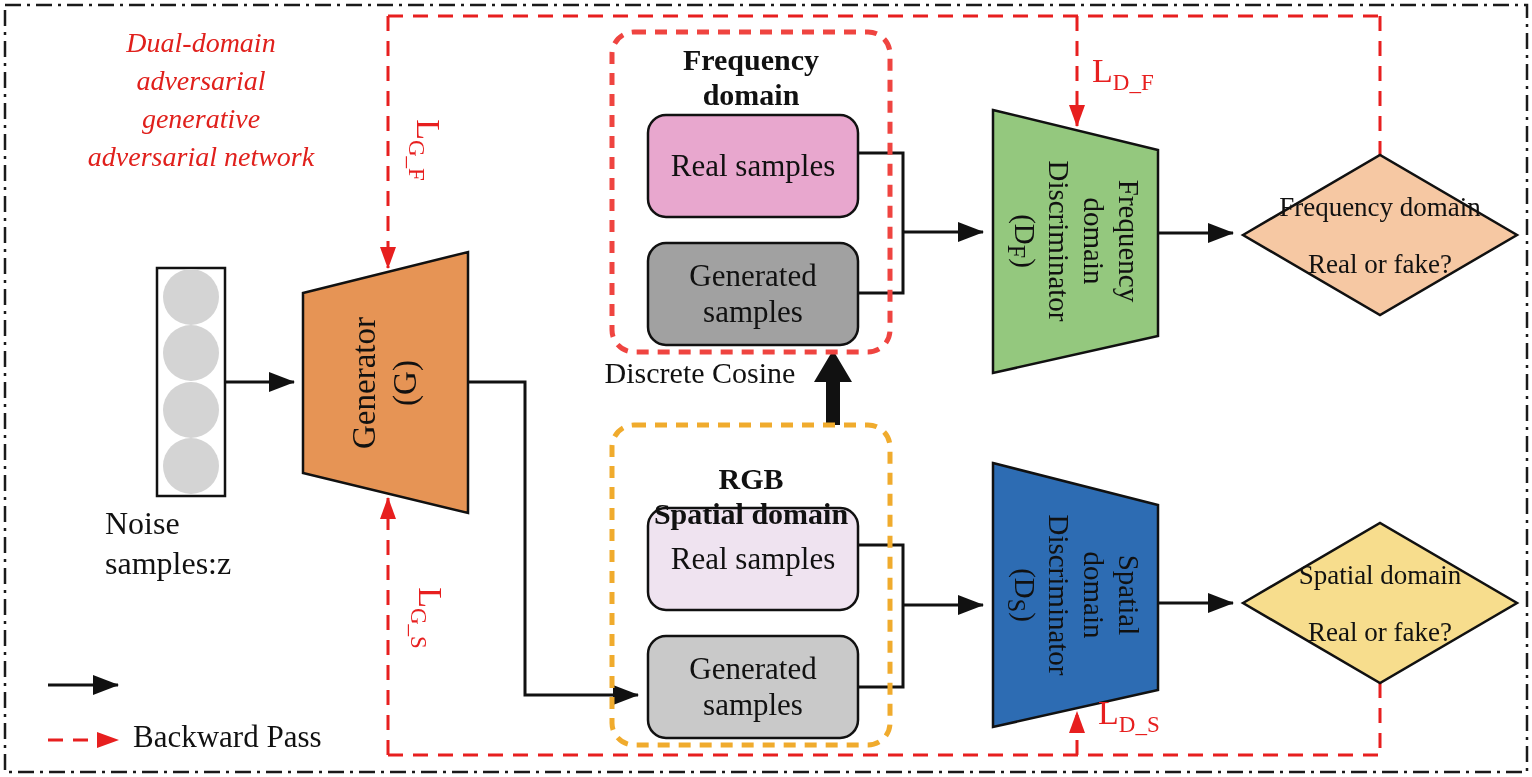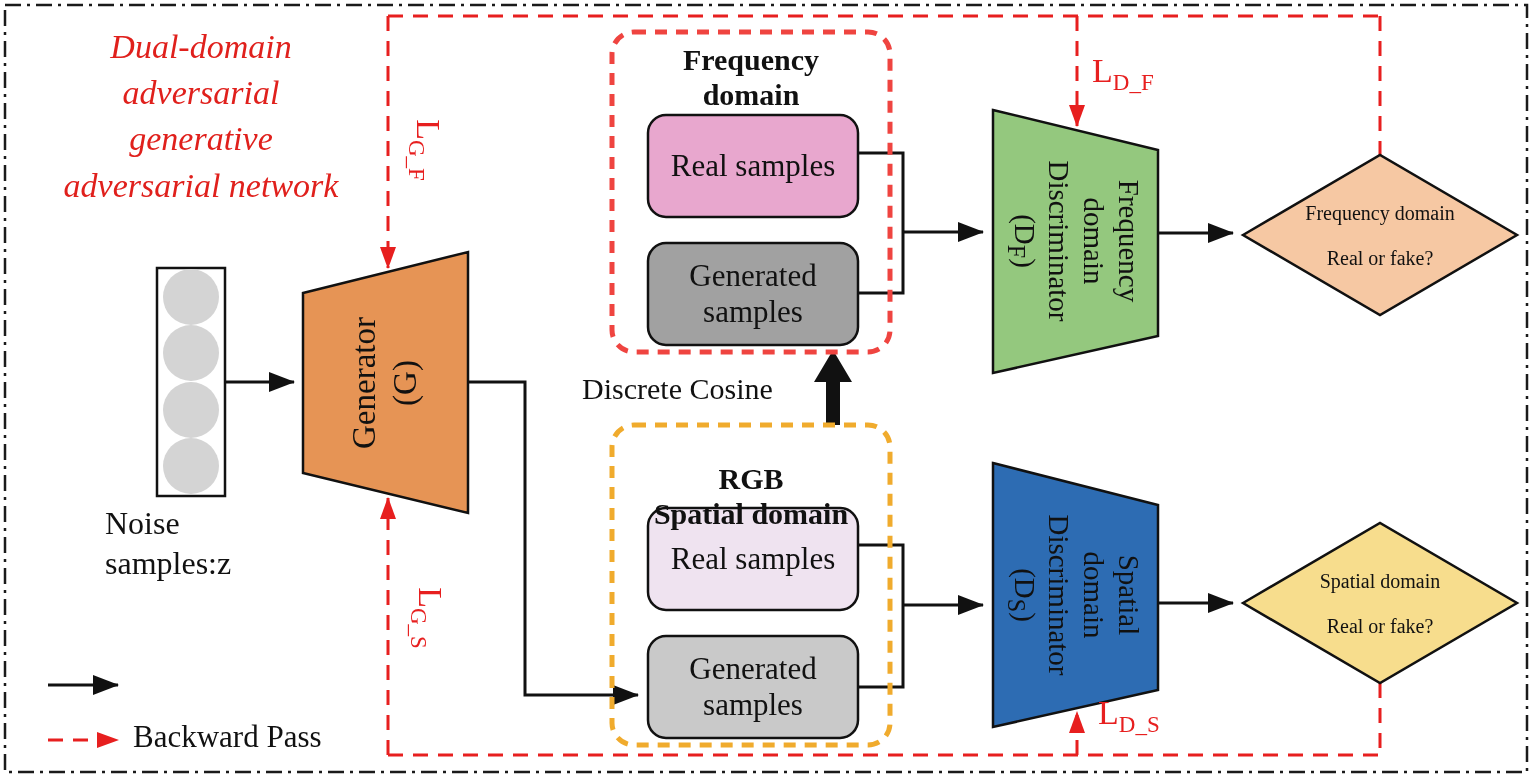--- a/index.html
+++ b/index.html
@@ -4,33 +4,33 @@
 <style>
   html,body{margin:0;padding:0;background:#fff;}
   .canvas{
     position:relative;width:1532px;height:777px;background:#ffffff;
     font-family:"Liberation Serif","DejaVu Serif",serif;overflow:hidden;
   }
   .canvas svg{position:absolute;left:0;top:0;}
   .lbl{position:absolute;color:#111;}
   .center{display:flex;flex-direction:column;align-items:center;justify-content:center;text-align:center;}
   .title{
-    font-size:34px;font-style:italic;line-height:1.36;text-align:center;
+    font-size:28px;font-style:italic;line-height:1.36;text-align:center;
   }
   .grouptitle{font-weight:bold;font-size:30px;line-height:1.18;text-align:center;}
   .boxlbl{font-size:31px;line-height:1.15;text-align:center;}
-  .diamondlbl{font-size:20px;line-height:1.65;gap:12px;}
+  .diamondlbl{font-size:27px;line-height:1.65;gap:12px;}
   .rot-ccw{transform:rotate(-90deg);transform-origin:center;}
   .rot-cw{transform:rotate(90deg);transform-origin:center;}
   .gentext{font-size:33px;line-height:1.25;}
   .disctext{font-size:29px;line-height:1.2;}
   .losslbl{font-size:34px;color:#e71f1f;white-space:nowrap;}
   .losslbl sub{font-size:23px;}
   .legendlbl{font-size:31px;}
-  .dctlbl{font-size:30px;line-height:1.15;text-align:left;margin-top:16px;}
+  .dctlbl{font-size:30px;line-height:1.15;text-align:center;}
   .noiselbl{font-size:32px;line-height:1.25;text-align:left;}
   .line{display:block;}
 </style>
 </head>
 <body>
 
 <div class="canvas">
 
   <svg width="1532" height="777" viewBox="0 0 1532 777">
     <defs>

